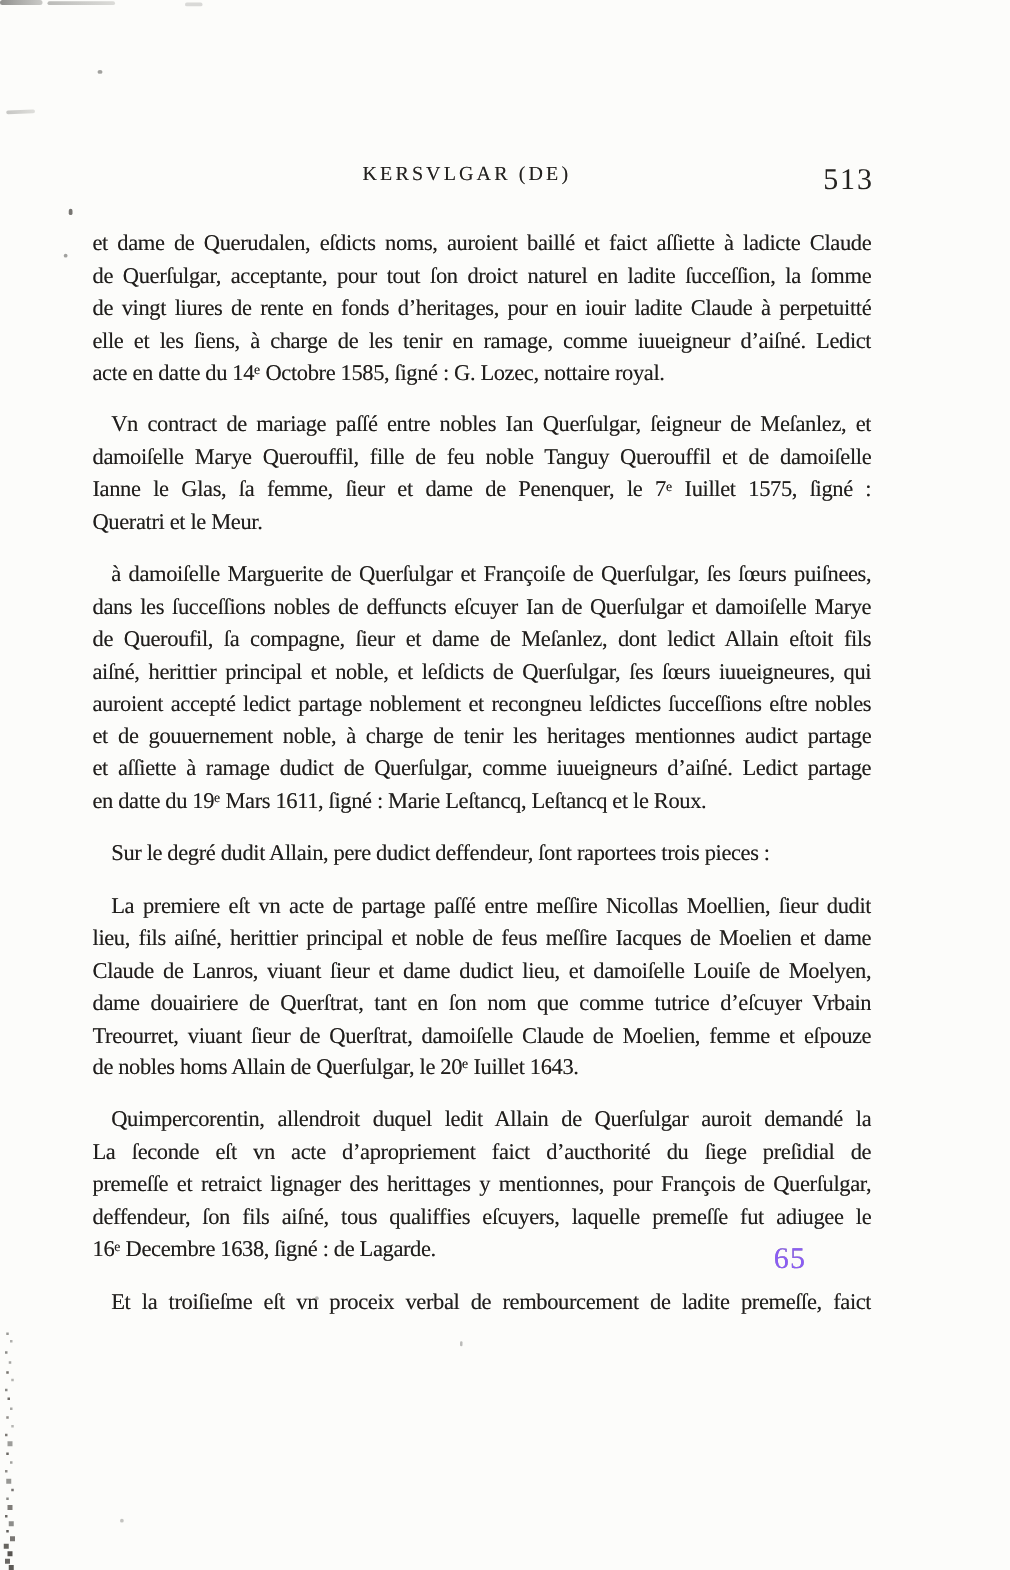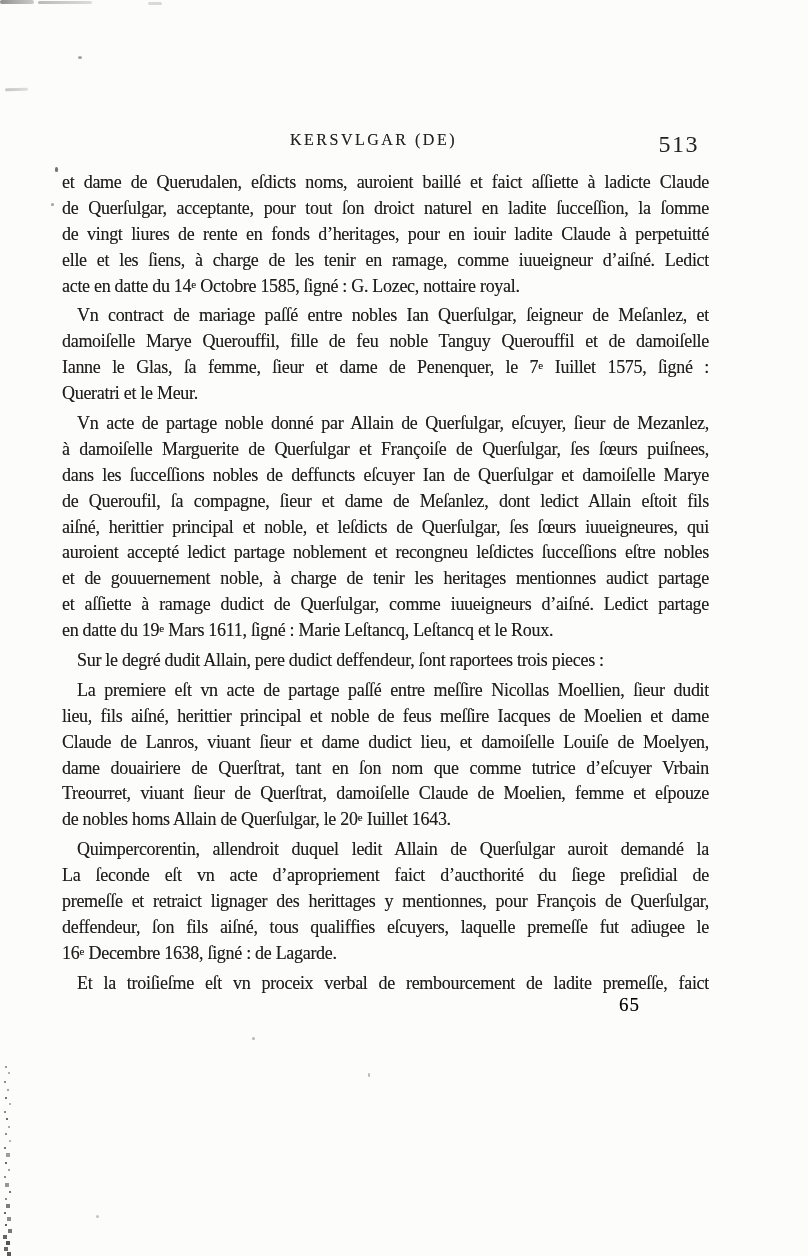--- a/index.html
+++ b/index.html
@@ -34,21 +34,21 @@
     position: absolute;
     right: 14px; top: 0;
     font-size: 24px;
     letter-spacing: 1.5px;
     color: #242220;
   }
   .text-block {
     position: absolute;
     left: 58px; top: 166px; width: 655px;
   }
-  .para { margin: 4px; padding: 0; }
+  .para { margin: 16px; padding: 0; }
   .para.indent .line:first-child { text-indent: 15px; }
   .line {
     height: 25.9px;
     line-height: 25.9px;
     font-size: 18px;
     letter-spacing: -0.3px;
     text-align: justify;
     text-align-last: justify;
     overflow: hidden;
     text-shadow: 0 0 0.45px rgba(25,22,20,0.5);
@@ -56,23 +56,23 @@
   .line.last { text-align-last: left; }
   .line sup {
     font-size: 11px;
     line-height: 0;
     vertical-align: 4.5px;
     letter-spacing: 0;
   }
   .signature-mark {
     position: absolute;
     left: 619px; top: 994px;
-    font-size: 19px;
+    font-size: 24px;
     letter-spacing: 1px;
-    color: #000000;
+    color: #8b5cf6;
     text-shadow: 0 0 0.4px rgba(20,18,16,0.45);
   }
   
   .artifact { position: absolute; pointer-events: none; }
   .smudge-top-1 { left: 0; top: 0; width: 34px; height: 4px;
     background: linear-gradient(90deg, #6a6a68 0%, #8d8d8a 40%, #b9b9b6 100%);
     opacity: .75; border-radius: 2px; }
   .smudge-top-2 { left: 38px; top: 1px; width: 54px; height: 3px;
     background: linear-gradient(90deg, #8f8f8c, #c6c6c2); opacity: .6; border-radius: 2px; }
   .smudge-top-3 { left: 148px; top: 2px; width: 14px; height: 3px;
@@ -118,21 +118,20 @@
         <div class="line">elle et les ſiens, à charge de les tenir en ramage, comme iuueigneur d’aiſné. Ledict</div>
         <div class="line last">acte en datte du 14<sup>e</sup> Octobre 1585, ſigné : G. Lozec, nottaire royal.</div>
       </div>
       <div class="para indent">
         <div class="line">Vn contract de mariage paſſé entre nobles Ian Querſulgar, ſeigneur de Meſanlez, et</div>
         <div class="line">damoiſelle Marye Querouffil, fille de feu noble Tanguy Querouffil et de damoiſelle</div>
         <div class="line">Ianne le Glas, ſa femme, ſieur et dame de Penenquer, le 7<sup>e</sup> Iuillet 1575, ſigné :</div>
         <div class="line last">Queratri et le Meur.</div>
       </div>
       <div class="para indent">
-        <div class="line">Vn acte de partage noble donné par Allain de Querſulgar, eſcuyer, ſieur de Mezanlez,</div>
         <div class="line">à damoiſelle Marguerite de Querſulgar et Françoiſe de Querſulgar, ſes ſœurs puiſnees,</div>
         <div class="line">dans les ſucceſſions nobles de deffuncts eſcuyer Ian de Querſulgar et damoiſelle Marye</div>
         <div class="line">de Queroufil, ſa compagne, ſieur et dame de Meſanlez, dont ledict Allain eſtoit fils</div>
         <div class="line">aiſné, herittier principal et noble, et leſdicts de Querſulgar, ſes ſœurs iuueigneures, qui</div>
         <div class="line">auroient accepté ledict partage noblement et recongneu leſdictes ſucceſſions eſtre nobles</div>
         <div class="line">et de gouuernement noble, à charge de tenir les heritages mentionnes audict partage</div>
         <div class="line">et aſſiette à ramage dudict de Querſulgar, comme iuueigneurs d’aiſné. Ledict partage</div>
         <div class="line last">en datte du 19<sup>e</sup> Mars 1611, ſigné : Marie Leſtancq, Leſtancq et le Roux.</div>
       </div>
       <div class="para indent">

